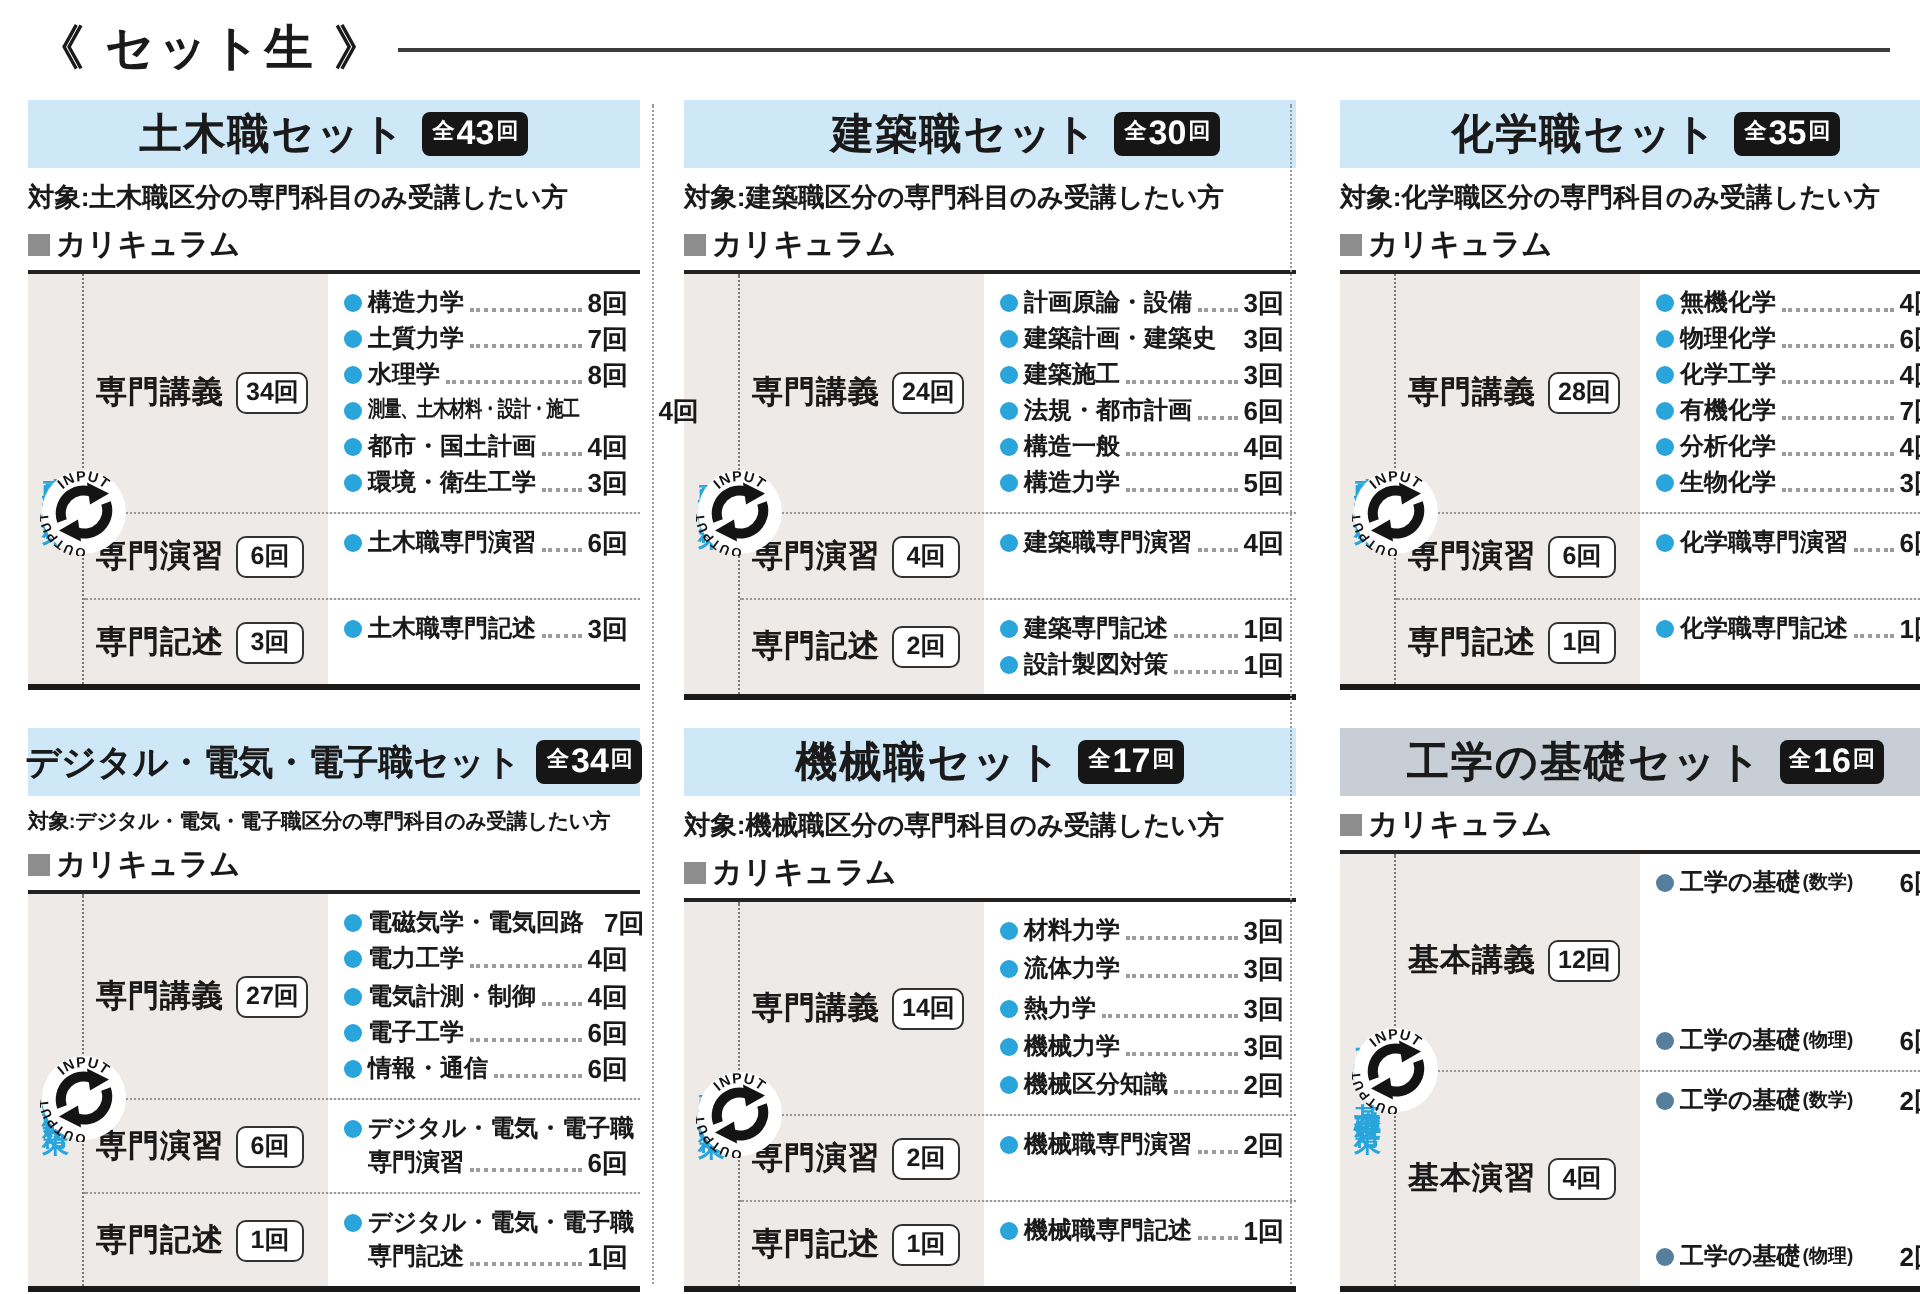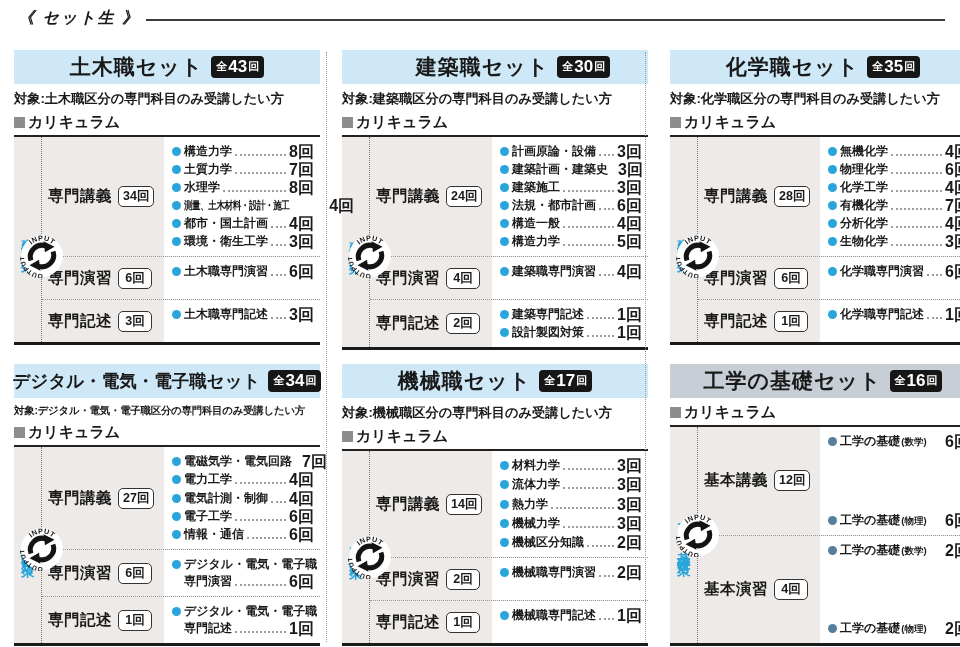--- a/index.html
+++ b/index.html
@@ -6,21 +6,21 @@
   html,body { margin:0; padding:0; }
   body {
     width:960px; height:647px; background:#ffffff;
     font-family:"Liberation Sans","DejaVu Sans",sans-serif;
     color:#1a1a1a;
   }
   .page { position:relative; width:960px; height:647px; overflow:hidden; background:#fff; }
 
   
   .top { position:absolute; left:18px; top:8px; right:15px; display:flex; align-items:center; }
-  .top-title { font-size:16px; font-weight:bold; letter-spacing:2px; white-space:nowrap;font-style:italic; }
+  .top-title { font-size:24px; font-weight:bold; letter-spacing:2px; white-space:nowrap; }
   .top-rule { flex:1; height:2px; background:#3c3c3c; margin-left:6px; margin-top:2px; }
 
   
   .grid {
     position:absolute; left:14px; top:50px;
     display:grid; grid-template-columns:306px 306px 306px; grid-template-rows:292px 282px;
     column-gap:13px; row-gap:22px;gap:22px;
   }
   .separator-v { position:absolute; top:52px; bottom:5px; width:0; border-left:1px dotted #9a9a9a; }
   #sep1 { left:326px; } #sep2 { left:645px; }
@@ -67,21 +67,21 @@
 
   .item { display:flex; align-items:flex-start; line-height:17px; }
   .bullet { width:9px; height:9px; border-radius:50%; margin:4px 3px 0 0; flex:0 0 9px; background:var(--accent,#29a5dc); }
   .item-body { flex:1; display:flex; flex-direction:column; min-width:0; }
   .line1,.line2 { display:flex; align-items:center; min-width:0; }
   .item-name { font-size:12px; font-weight:bold; white-space:nowrap; }
   .item-name.narrow { font-size:11px; letter-spacing:-0.6px; transform:scaleX(0.78); transform-origin:left center; }
   .item-sub { font-size:9.5px; font-weight:bold; margin-left:1px; white-space:nowrap; }
   .leader { flex:1; border-bottom:2px dotted #9c9c9c; margin:0 3px 4px; align-self:flex-end; min-width:4px; }
   .leader.no-dots { border-bottom:none; }
-  .item-count { font-size:16px; font-weight:bold; white-space:nowrap; }
+  .item-count { font-size:13px; font-weight:bold; white-space:nowrap; }
 
   .cycle-icon { position:absolute; left:-22px; bottom:-22px; width:44px; height:44px; z-index:3; }
 </style>
 </head>
 <body style="--accent: #29a5dc; --badge-bg: #161616;">
 
 <div class="page">
   <div class="top">
     <span class="top-title">《 セット生 》</span>
     <span class="top-rule"></span>

